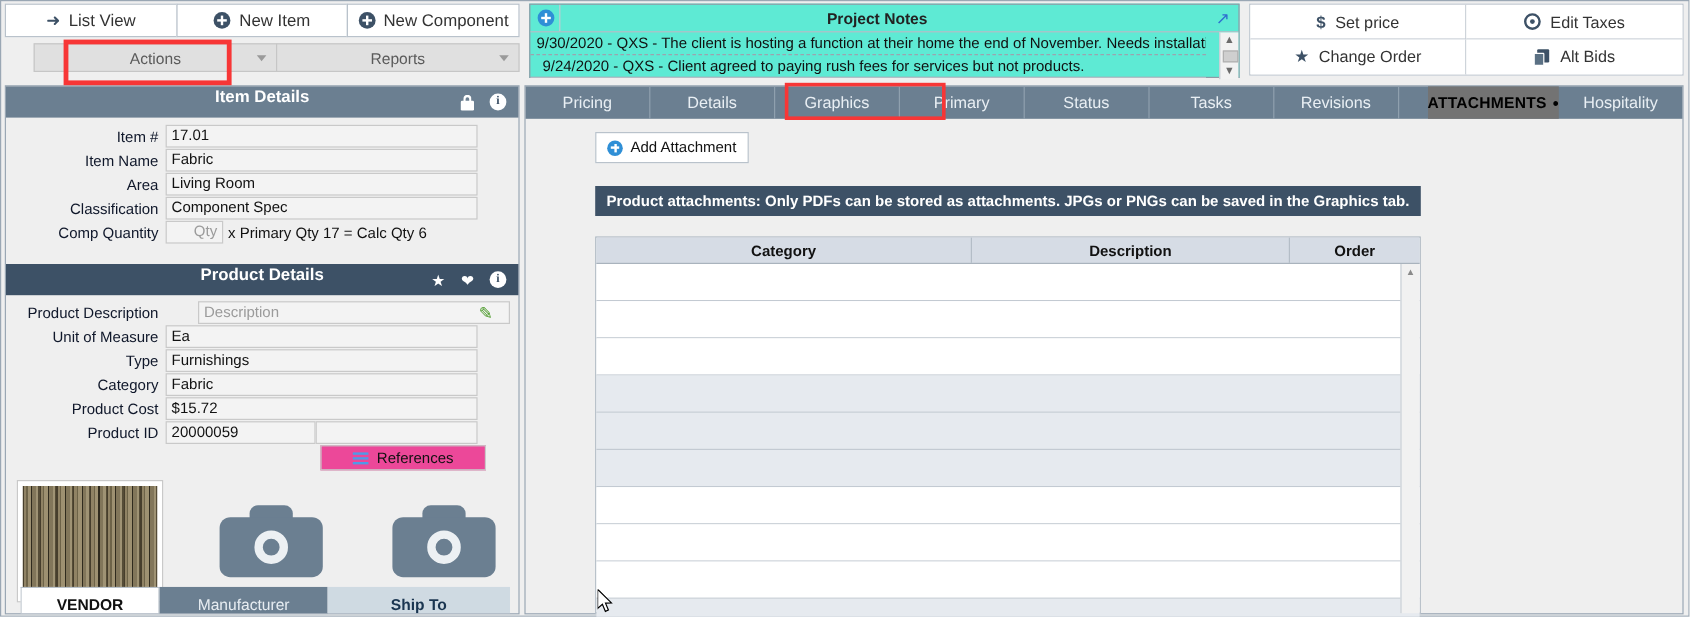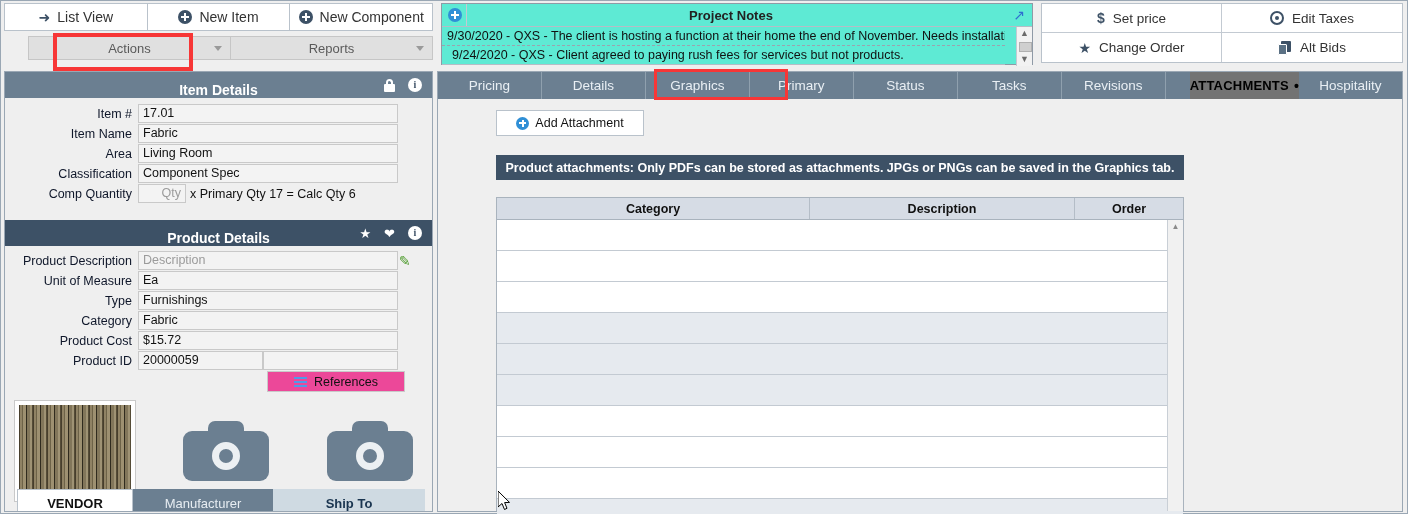--- a/index.html
+++ b/index.html
@@ -83,21 +83,21 @@
             border-radius:50%;background:#3d5166;}
   .copy-ic{position:relative;display:inline-block;width:14px;height:14px;}
   .copy-ic:before{content:"";position:absolute;left:3px;top:0;width:10px;height:11px;
             background:#3d5166;border-radius:1px;}
   .copy-ic:after{content:"";position:absolute;left:0;top:3px;width:9px;height:11px;
             background:#5b7184;border:1px solid #fff;border-radius:1px;box-sizing:border-box;}
 
   
   .leftpanel{position:absolute;left:3px;top:70px;width:429px;height:441px;
              border:1px solid #9aa7b4;box-sizing:border-box;background:#efefef;}
-  .panel-head{height:26px;position:relative;display:flex;align-items:flex-end;
+  .panel-head{height:26px;position:relative;display:flex;align-items:flex-start;
               justify-content:center;color:#fff;font-weight:bold;font-size:14px;}
   .panel-head.light{background:#6b7f91;}
   .panel-head.dark{background:#3d5166;}
   .head-icons{position:absolute;right:10px;top:0;height:26px;display:flex;
               align-items:center;gap:13px;}
   .hic{color:#fff;font-size:13px;line-height:1;cursor:pointer;}
   .lock-ic{display:inline-block;width:11px;height:13px;position:relative;}
   .lock-ic:before{content:"";position:absolute;left:2px;top:0;width:7px;height:6px;
      border:2px solid #fff;border-bottom:none;border-radius:4px 4px 0 0;box-sizing:border-box;}
   .lock-ic:after{content:"";position:absolute;left:0;top:5px;width:11px;height:8px;
@@ -174,21 +174,21 @@
        color:#e9eff4;font-size:13.5px;border-right:1px solid #8fa0ae;
        box-sizing:border-box;cursor:pointer;}
   .tab:last-child{border-right:none;}
   .tab.active{background:#737373;color:#000;font-weight:bold;font-size:13px;
               border-right:none;letter-spacing:.2px;margin-left:24px;}
   .tab.active .dot{font-size:14px;margin-left:5px;}
   .hl-tab{position:absolute;left:653px;top:68px;width:134px;height:31px;
           border:3px solid #f73636;box-sizing:border-box;pointer-events:none;}
 
   .addwrap{position:absolute;left:58px;top:38px;}
-  .addbtn{width:148px;height:26px;background:#fff;border:1px solid #b9c2cb;
+  .addbtn{width:128px;height:26px;background:#fff;border:1px solid #b9c2cb;
           display:flex;align-items:center;justify-content:center;gap:6px;
           font-size:12.5px;color:#111;cursor:pointer;box-sizing:border-box;}
   .addbtn .bp{width:13px;height:13px;border-radius:50%;background:#2f8fd6;position:relative;
               display:inline-block;}
   .addbtn .bp:before,.addbtn .bp:after{content:"";position:absolute;background:#fff;}
   .addbtn .bp:before{left:3px;top:5.5px;width:7px;height:2px;}
   .addbtn .bp:after{left:5.5px;top:3px;width:2px;height:7px;}
   .hl-add{position:absolute;left:52px;top:32px;width:140px;height:38px;
           border:4px solid #f73636;box-sizing:border-box;pointer-events:none;}
 
@@ -325,21 +325,21 @@
     <div class="panel-head dark">
       <span>Product Details</span>
       <span class="head-icons">
         <span class="hic">★</span>
         <span class="hic">❤</span>
         <span class="hic info-ic">i</span>
       </span>
     </div>
 
     <div class="prod-body">
-      <div class="formrow" style="position:relative;">
+      <div class="formrow" style="position:relative;gap:27px;">
         <span class="lbl">Product Description</span>
         <span class="fld w260 ph">Description</span>
         <span class="pencil">✎</span>
       </div>
       <div class="formrow">
         <span class="lbl">Unit of Measure</span>
         <span class="fld w260">Ea</span>
       </div>
       <div class="formrow">
         <span class="lbl">Type</span>

